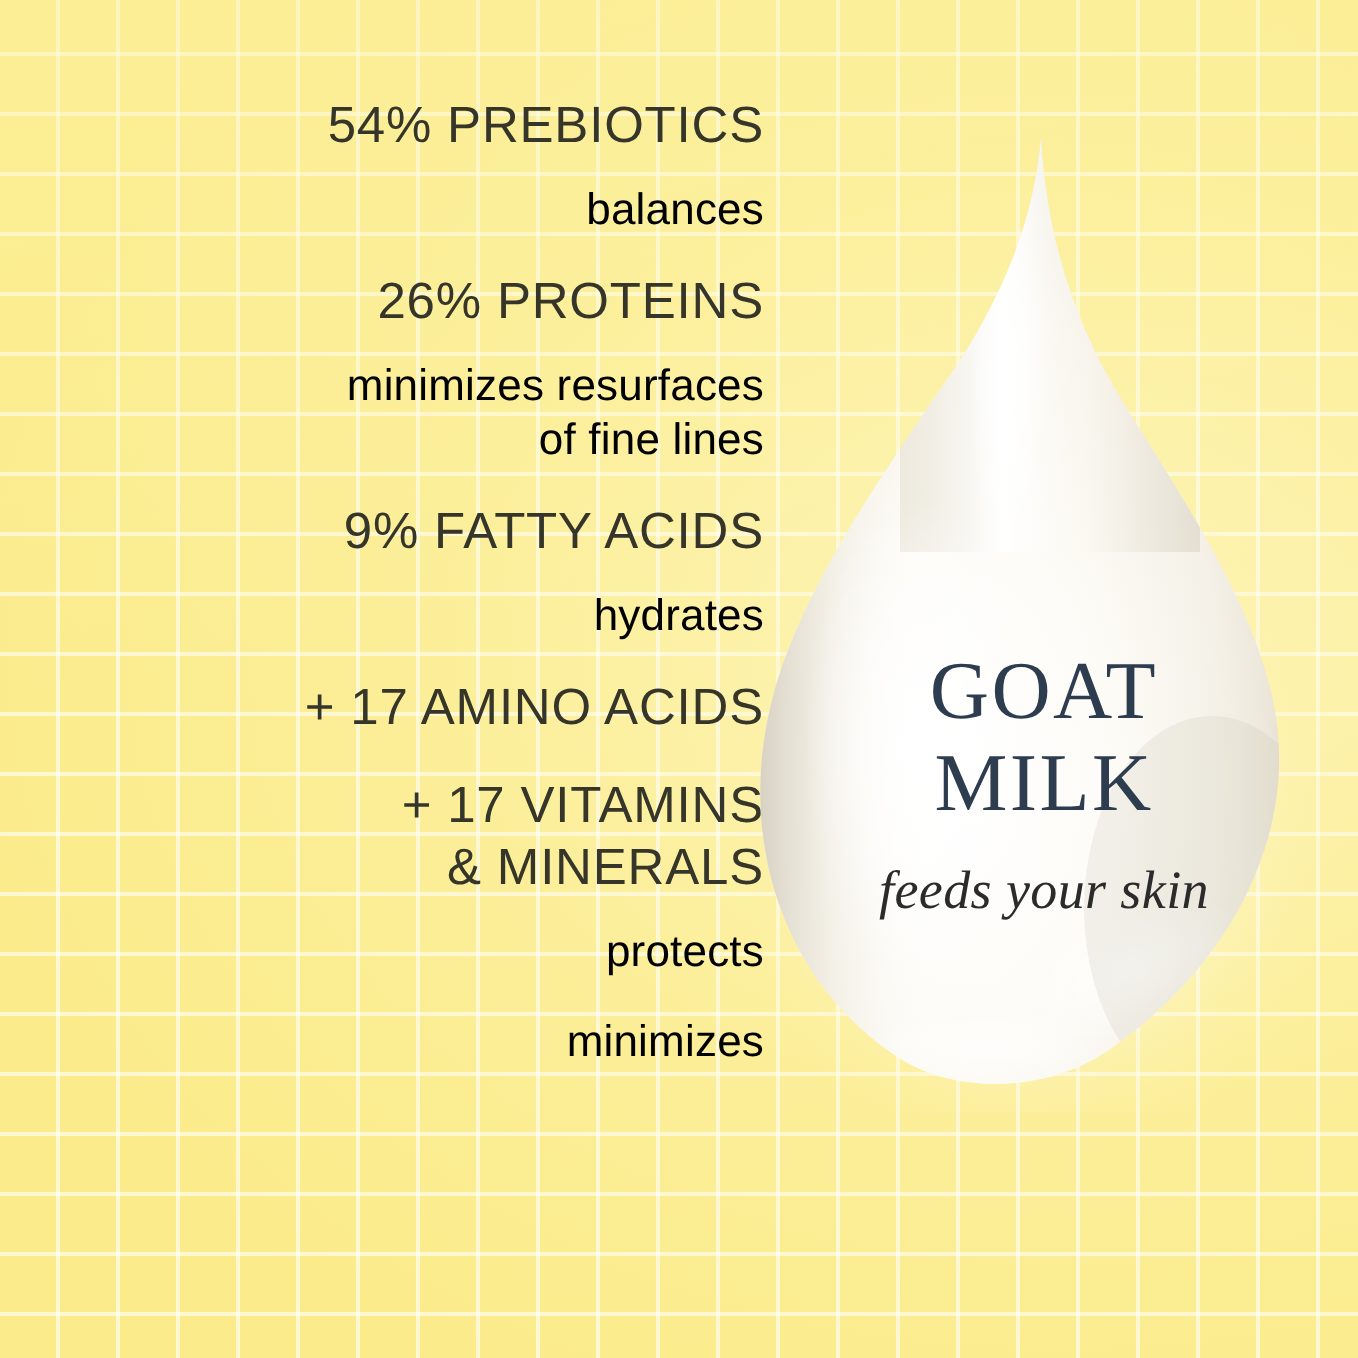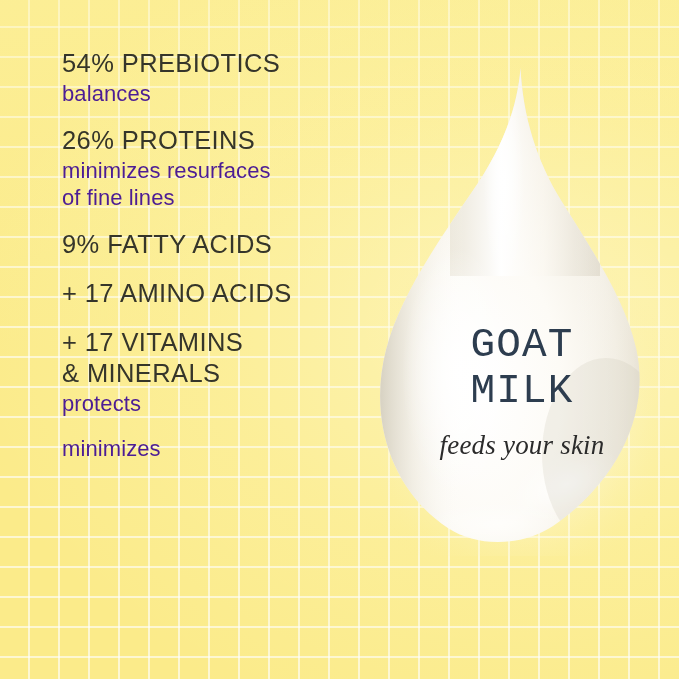--- a/index.html
+++ b/index.html
@@ -41,60 +41,60 @@
         rgba(253,242,163,0.45) 0%,
         rgba(251,235,138,0) 45%);
   }
 
   
   #facts-list {
     position:absolute;
     left:62px; top:48px;
     width:320px;
   }
-  .fact-block { margin-bottom:18px; }
+  .fact-block { margin-bottom:18px;text-align:right; }
   .fact-block:last-child { margin-bottom:0; }
 
   .fact-headline {
     font-family:"Liberation Sans", sans-serif;
     font-size:25.5px;
     line-height:31px;
     font-weight:400;
     letter-spacing:0.4px;
     color:#35352a;
     white-space:pre-line;
   }
   .fact-sub {
     font-family:"Liberation Sans", sans-serif;
     font-size:22px;
     line-height:27px;
     font-weight:400;
     letter-spacing:0.1px;
-    color:#4c1d95;
+    color:#000000;
     white-space:pre-line;
-    margin-top:1px;
+    margin-top:12px;
   }
 
   
   #droplet-graphic {
     position:absolute;
     left:380px; top:56px;
     width:285px; height:500px;
   }
   #droplet-graphic svg { display:block; width:100%; height:100%; }
 
   
   #droplet-caption {
     position:absolute;
     left:396px; top:322px;
     width:252px;
     text-align:center;
   }
   #brand-line-1, #brand-line-2 {
-    font-family:Liberation Mono, monospace;
+    font-family:Liberation Serif, serif;
     font-size:41px;
     line-height:46px;
     font-weight:400;
     letter-spacing:1.2px;
     color:#2d3d4f;
   }
   #brand-tagline {
     font-family:"Liberation Serif", serif;
     font-style:italic;
     font-size:27px;
@@ -120,20 +120,21 @@
     </div>
 
     <div class="fact-block">
       <div class="fact-headline">26% PROTEINS</div>
       <div class="fact-sub">minimizes resurfaces
 of fine lines</div>
     </div>
 
     <div class="fact-block">
       <div class="fact-headline">9% FATTY ACIDS</div>
+      <div class="fact-sub">hydrates</div>
     </div>
 
     <div class="fact-block">
       <div class="fact-headline">+ 17 AMINO ACIDS</div>
     </div>
 
     <div class="fact-block">
       <div class="fact-headline">+ 17 VITAMINS
 &amp; MINERALS</div>
       <div class="fact-sub">protects</div>

